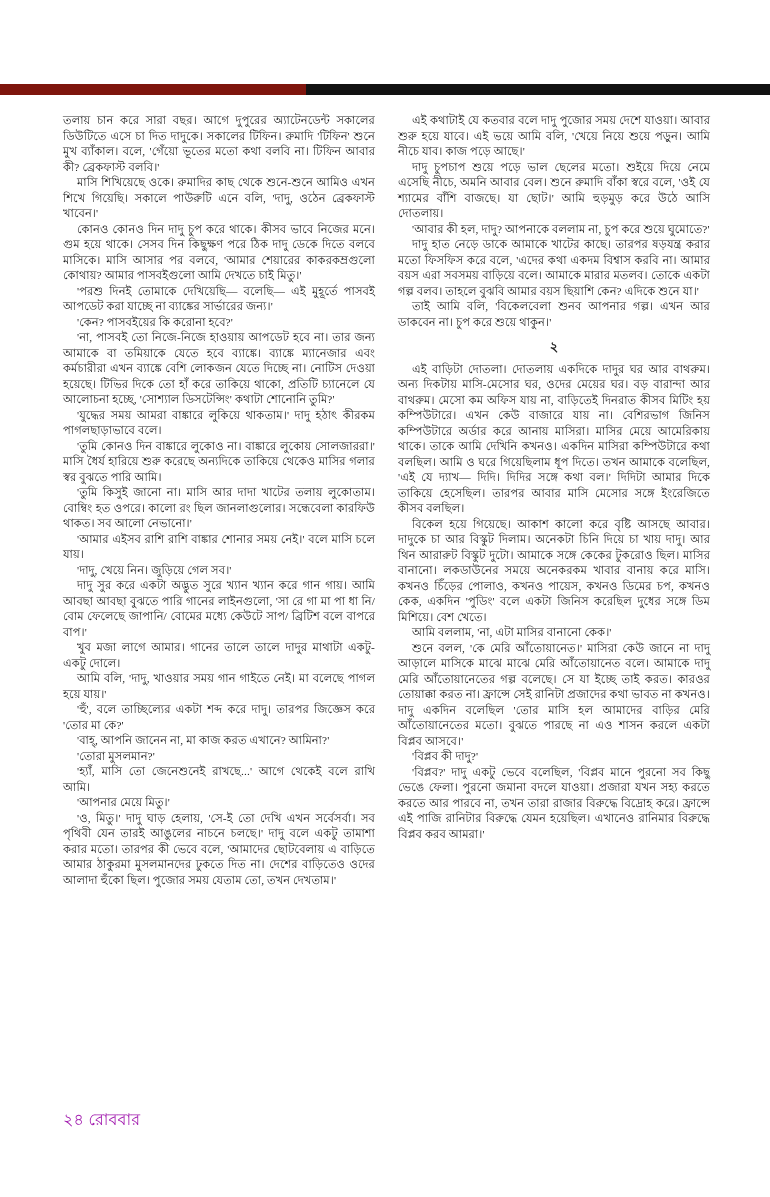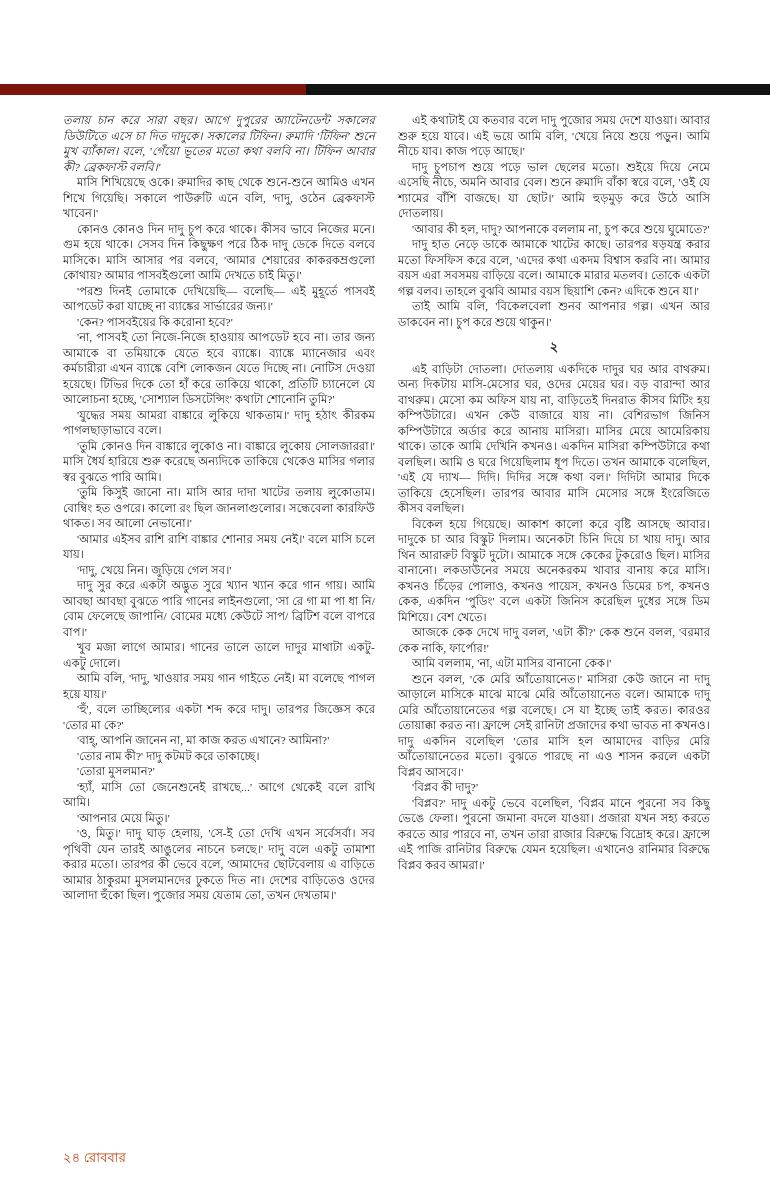--- a/index.html
+++ b/index.html
@@ -37,35 +37,35 @@
     width: 312px;
     font-size: 11.4px;
     line-height: 15.5px;
     text-align: justify;
     letter-spacing: 0.1px;
   }
   .para {
     margin: 0;
     text-indent: 14px;
   }
-  .col-left .para:first-child { text-indent: 0; font-style: italic; }
+  .col-left .para:first-child { text-indent: 0; }
   .section-num {
     text-align: center;
     font-weight: bold;
     font-size: 13px;
     margin: 9px 0 7px 0;
     text-indent: 0;
   }
   .page-footer {
     position: absolute;
     left: 63px;
-    top: 1148px;
-    font-size: 13px;
+    top: 1107px;
+    font-size: 16px;
     letter-spacing: 0.2px;
-    color: #c2410c;
+    color: #a21caf;
   }
 </style>
 </head>
 <body>
 
 <div class="topbar">
   <div class="bar-red" style="background: rgb(126, 21, 13);"></div>
   <div class="bar-black" style="background: rgb(18, 18, 18);"></div>
 </div>
 
@@ -80,39 +80,37 @@
       <p class="para">'যুদ্ধের সময় আমরা বাঙ্কারে লুকিয়ে থাকতাম।' দাদু হঠাৎ কীরকম পাগলছাড়াভাবে বলে।</p>
       <p class="para">'তুমি কোনও দিন বাঙ্কারে লুকোও না। বাঙ্কারে লুকোয় সোলজাররা।' মাসি ধৈর্য হারিয়ে শুরু করেছে অন্যদিকে তাকিয়ে থেকেও মাসির গলার স্বর বুঝতে পারি আমি।</p>
       <p class="para">'তুমি কিসুই জানো না। মাসি আর দাদা খাটের তলায় লুকোতাম। বোম্বিং হত ওপরে। কালো রং ছিল জানলাগুলোর। সন্ধেবেলা কারফিউ থাকত। সব আলো নেভানো।'</p>
       <p class="para">'আমার এইসব রাশি রাশি বাঙ্কার শোনার সময় নেই।' বলে মাসি চলে যায়।</p>
       <p class="para">'দাদু, খেয়ে নিন। জুড়িয়ে গেল সব।'</p>
       <p class="para">দাদু সুর করে একটা অদ্ভুত সুরে খ্যান খ্যান করে গান গায়। আমি আবছা আবছা বুঝতে পারি গানের লাইনগুলো, 'সা রে গা মা পা ধা নি/ বোম ফেলেছে জাপানি/ বোমের মধ্যে কেউটে সাপ/ ব্রিটিশ বলে বাপরে বাপ।'</p>
       <p class="para">খুব মজা লাগে আমার। গানের তালে তালে দাদুর মাথাটা একটু-একটু দোলে।</p>
       <p class="para">আমি বলি, 'দাদু, খাওয়ার সময় গান গাইতে নেই। মা বলেছে পাগল হয়ে যায়।'</p>
       <p class="para">'হুঁ', বলে তাচ্ছিল্যের একটা শব্দ করে দাদু। তারপর জিজ্ঞেস করে 'তোর মা কে?'</p>
       <p class="para">'বাহ্, আপনি জানেন না, মা কাজ করত এখানে? আমিনা?'</p>
-      <p class="para">'তোর নাম কী?' দাদু কটমট করে তাকাচ্ছে।</p>
       <p class="para">'তোরা মুসলমান?'</p>
       <p class="para">'হ্যাঁ, মাসি তো জেনেশুনেই রাখছে...' আগে থেকেই বলে রাখি আমি।</p>
       <p class="para">'আপনার মেয়ে মিতু।'</p>
       <p class="para">'ও, মিতু।' দাদু ঘাড় হেলায়, 'সে-ই তো দেখি এখন সর্বেসর্বা। সব পৃথিবী যেন তারই আঙুলের নাচনে চলছে।' দাদু বলে একটু তামাশা করার মতো। তারপর কী ভেবে বলে, 'আমাদের ছোটবেলায় এ বাড়িতে আমার ঠাকুরমা মুসলমানদের ঢুকতে দিত না। দেশের বাড়িতেও ওদের আলাদা হুঁকো ছিল। পুজোর সময় যেতাম তো, তখন দেখতাম।'</p>
     </div>
   <div class="col col-right">
     <div>
         <p class="para">এই কথাটাই যে কতবার বলে দাদু পুজোর সময় দেশে যাওয়া। আবার শুরু হয়ে যাবে। এই ভয়ে আমি বলি, 'খেয়ে নিয়ে শুয়ে পড়ুন। আমি নীচে যাব। কাজ পড়ে আছে।'</p>
         <p class="para">দাদু চুপচাপ শুয়ে পড়ে ভাল ছেলের মতো। শুইয়ে দিয়ে নেমে এসেছি নীচে, অমনি আবার বেল। শুনে রুমাদি বাঁকা স্বরে বলে, 'ওই যে শ্যামের বাঁশি বাজছে। যা ছোট।' আমি হুড়মুড় করে উঠে আসি দোতলায়।</p>
         <p class="para">'আবার কী হল, দাদু? আপনাকে বললাম না, চুপ করে শুয়ে ঘুমোতে?'</p>
         <p class="para">দাদু হাত নেড়ে ডাকে আমাকে খাটের কাছে। তারপর ষড়যন্ত্র করার মতো ফিসফিস করে বলে, 'এদের কথা একদম বিশ্বাস করবি না। আমার বয়স এরা সবসময় বাড়িয়ে বলে। আমাকে মারার মতলব। তোকে একটা গল্প বলব। তাহলে বুঝবি আমার বয়স ছিয়াশি কেন? এদিকে শুনে যা।'</p>
         <p class="para">তাই আমি বলি, 'বিকেলবেলা শুনব আপনার গল্প। এখন আর ডাকবেন না। চুপ করে শুয়ে থাকুন।'</p>
       </div>
     <div class="section-num">২</div>
     <div>
         <p class="para">এই বাড়িটা দোতলা। দোতলায় একদিকে দাদুর ঘর আর বাথরুম। অন্য দিকটায় মাসি-মেসোর ঘর, ওদের মেয়ের ঘর। বড় বারান্দা আর বাথরুম। মেসো কম অফিস যায় না, বাড়িতেই দিনরাত কীসব মিটিং হয় কম্পিউটারে। এখন কেউ বাজারে যায় না। বেশিরভাগ জিনিস কম্পিউটারে অর্ডার করে আনায় মাসিরা। মাসির মেয়ে আমেরিকায় থাকে। তাকে আমি দেখিনি কখনও। একদিন মাসিরা কম্পিউটারে কথা বলছিল। আমি ও ঘরে গিয়েছিলাম ধূপ দিতে। তখন আমাকে বলেছিল, 'এই যে দ্যাখ— দিদি। দিদির সঙ্গে কথা বল।' দিদিটা আমার দিকে তাকিয়ে হেসেছিল। তারপর আবার মাসি মেসোর সঙ্গে ইংরেজিতে কীসব বলছিল।</p>
         <p class="para">বিকেল হয়ে গিয়েছে। আকাশ কালো করে বৃষ্টি আসছে আবার। দাদুকে চা আর বিস্কুট দিলাম। অনেকটা চিনি দিয়ে চা খায় দাদু। আর থিন আরারুট বিস্কুট দুটো। আমাকে সঙ্গে কেকের টুকরোও ছিল। মাসির বানানো। লকডাউনের সময়ে অনেকরকম খাবার বানায় করে মাসি। কখনও চিঁড়ের পোলাও, কখনও পায়েস, কখনও ডিমের চপ, কখনও কেক, একদিন 'পুডিং' বলে একটা জিনিস করেছিল দুধের সঙ্গে ডিম মিশিয়ে। বেশ খেতে।</p>
-        <p class="para">আজকে কেক দেখে দাদু বলল, 'এটা কী?' কেক শুনে বলল, 'বরমার কেক নাকি, ফার্পোর!'</p>
         <p class="para">আমি বললাম, 'না, এটা মাসির বানানো কেক।'</p>
         <p class="para">শুনে বলল, 'কে মেরি আঁতোয়ানেত।' মাসিরা কেউ জানে না দাদু আড়ালে মাসিকে মাঝে মাঝে মেরি আঁতোয়ানেত বলে। আমাকে দাদু মেরি আঁতোয়ানেতের গল্প বলেছে। সে যা ইচ্ছে তাই করত। কারওর তোয়াক্কা করত না। ফ্রান্সে সেই রানিটা প্রজাদের কথা ভাবত না কখনও। দাদু একদিন বলেছিল 'তোর মাসি হল আমাদের বাড়ির মেরি আঁতোয়ানেতের মতো। বুঝতে পারছে না এও শাসন করলে একটা বিপ্লব আসবে।'</p>
         <p class="para">'বিপ্লব কী দাদু?'</p>
         <p class="para">'বিপ্লব?' দাদু একটু ভেবে বলেছিল, 'বিপ্লব মানে পুরনো সব কিছু ভেঙে ফেলা। পুরনো জমানা বদলে যাওয়া। প্রজারা যখন সহ্য করতে করতে আর পারবে না, তখন তারা রাজার বিরুদ্ধে বিদ্রোহ করে। ফ্রান্সে এই পাজি রানিটার বিরুদ্ধে যেমন হয়েছিল। এখানেও রানিমার বিরুদ্ধে বিপ্লব করব আমরা।'</p>
       </div>
   </div>
 </div>
 
 <div class="page-footer">২৪ রোববার</div>
 

